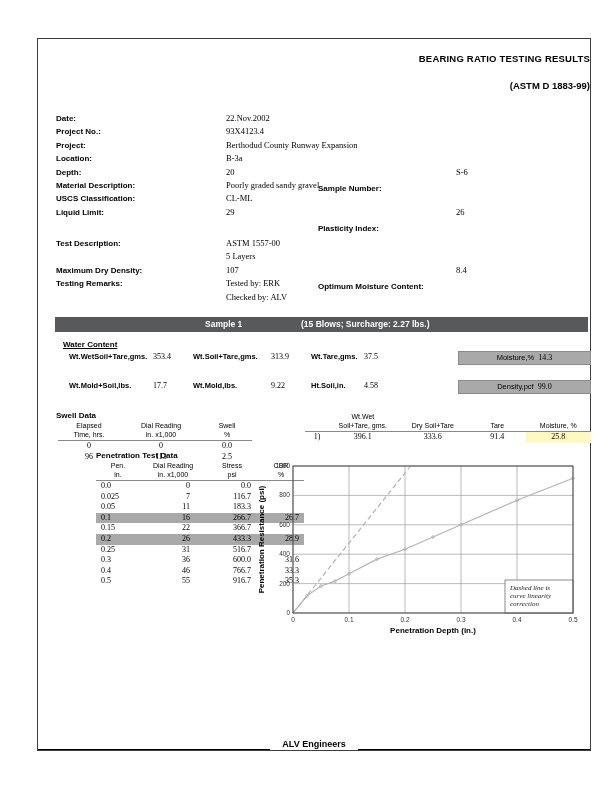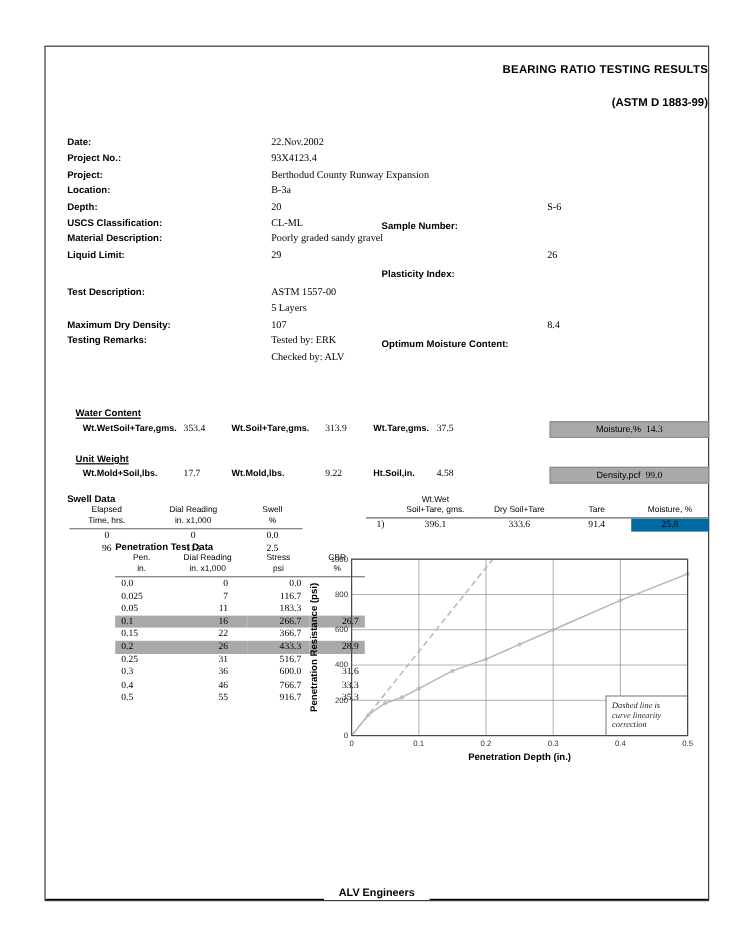--- a/index.html
+++ b/index.html
@@ -41,21 +41,21 @@
   .pen{position:absolute;top:412px;left:18px;width:210px;margin-left:40px;}
   table{border-collapse:collapse;}
   .dtab{font-size:7px;margin-top:2px;}
   .dtab th{font-weight:normal;text-align:center;padding:0 2px;line-height:8.5px;vertical-align:bottom;}
   .dtab td{font-family:"Liberation Serif",serif;font-size:8px;line-height:10.6px;padding:0 2px;}
   .dtab thead tr.hline th{border-bottom:1px solid #8a8a8a;padding-bottom:1px;}
   .swell-tab td{text-align:center;}
   .swell-tab{margin-left:2px;}
   .fw-tab td{text-align:center;}
   .fw-tab{margin-left:42px;}
-  .hl-cell{background:#0369a1;}
+  .hl-cell{background:#fef9c3;}
   .pen-tab td.c-pen{text-align:left;padding-left:5px;}
   .pen-tab td.c-dial{text-align:right;padding-right:16px;}
   .pen-tab td.c-stress{text-align:right;padding-right:7px;}
   .pen-tab td.c-cbr{text-align:right;padding-right:5px;}
   .pen-tab tr.hl td{background:#a9a9a9;}
   
   .chart-wrap{position:absolute;top:418px;left:213px;width:340px;height:188px;}
   .tick{font-size:6.5px;fill:#333;font-family:"Liberation Sans",sans-serif;}
   .axis-title{font-size:8px;font-weight:bold;fill:#000;font-family:"Liberation Sans",sans-serif;}
   .anno{font-size:7px;font-style:italic;fill:#222;font-family:"Liberation Serif",serif;}
@@ -91,26 +91,26 @@
       <span class="lab">Location:</span>
       <span class="val">B-3a</span>
     </div>
     <div class="irow">
       <span class="lab">Depth:</span>
       <span class="val">20</span>
       <span class="lab2">Sample Number:</span>
       <span class="val2">S-6</span>
     </div>
     <div class="irow">
+      <span class="lab">Material Description:</span>
+      <span class="val">Poorly graded sandy gravel</span>
+    </div>
+    <div class="irow">
       <span class="lab">USCS Classification:</span>
       <span class="val">CL-ML</span>
-    </div>
-    <div class="irow">
-      <span class="lab">Material Description:</span>
-      <span class="val">Poorly graded sandy gravel</span>
     </div>
     <div class="irow">
       <span class="lab">Liquid Limit:</span>
       <span class="val">29</span>
       <span class="lab2">Plasticity Index:</span>
       <span class="val2">26</span>
     </div>
   </div>
 
   <div class="test-block">
@@ -129,38 +129,41 @@
     </div>
     <div class="irow">
       <span class="lab">Testing Remarks:</span>
       <span class="val">Tested by: ERK</span>
     </div>
     <div class="irow">
       <span class="val">Checked by: ALV</span>
     </div>
   </div>
 
+  <div class="sample-bar">
+    <span class="sname">Sample 1</span>
+    <span class="sconds">(15 Blows;  Surcharge:  2.27 lbs.)</span>
+  </div>
 
   <div class="wc">
     <div class="sect-head">Water Content</div>
     <div class="frow">
       <span class="flab" style="left:31px">Wt.WetSoil+Tare,gms.</span>
       <span class="fval" style="left:115px">353.4</span>
       <span class="flab" style="left:155px">Wt.Soil+Tare,gms.</span>
       <span class="fval" style="left:233px">313.9</span>
       <span class="flab" style="left:273px">Wt.Tare,gms.</span>
       <span class="fval" style="left:326px">37.5</span>
       <span class="result-box">
         <span>Moisture,%</span>&nbsp;&nbsp;<span class="rv">14.3</span>
       </span>
     </div>
   </div>
 
   <div class="uw">
-    <div class="sect-head">Unit Weight</div>
     <div class="frow">
       <span class="flab" style="left:31px">Wt.Mold+Soil,lbs.</span>
       <span class="fval" style="left:115px">17.7</span>
       <span class="flab" style="left:155px">Wt.Mold,lbs.</span>
       <span class="fval" style="left:233px">9.22</span>
       <span class="flab" style="left:273px">Ht.Soil,in.</span>
       <span class="fval" style="left:326px">4.58</span>
       <span class="result-box">
         <span>Density,pcf</span>&nbsp;&nbsp;<span class="rv">99.0</span>
       </span>

